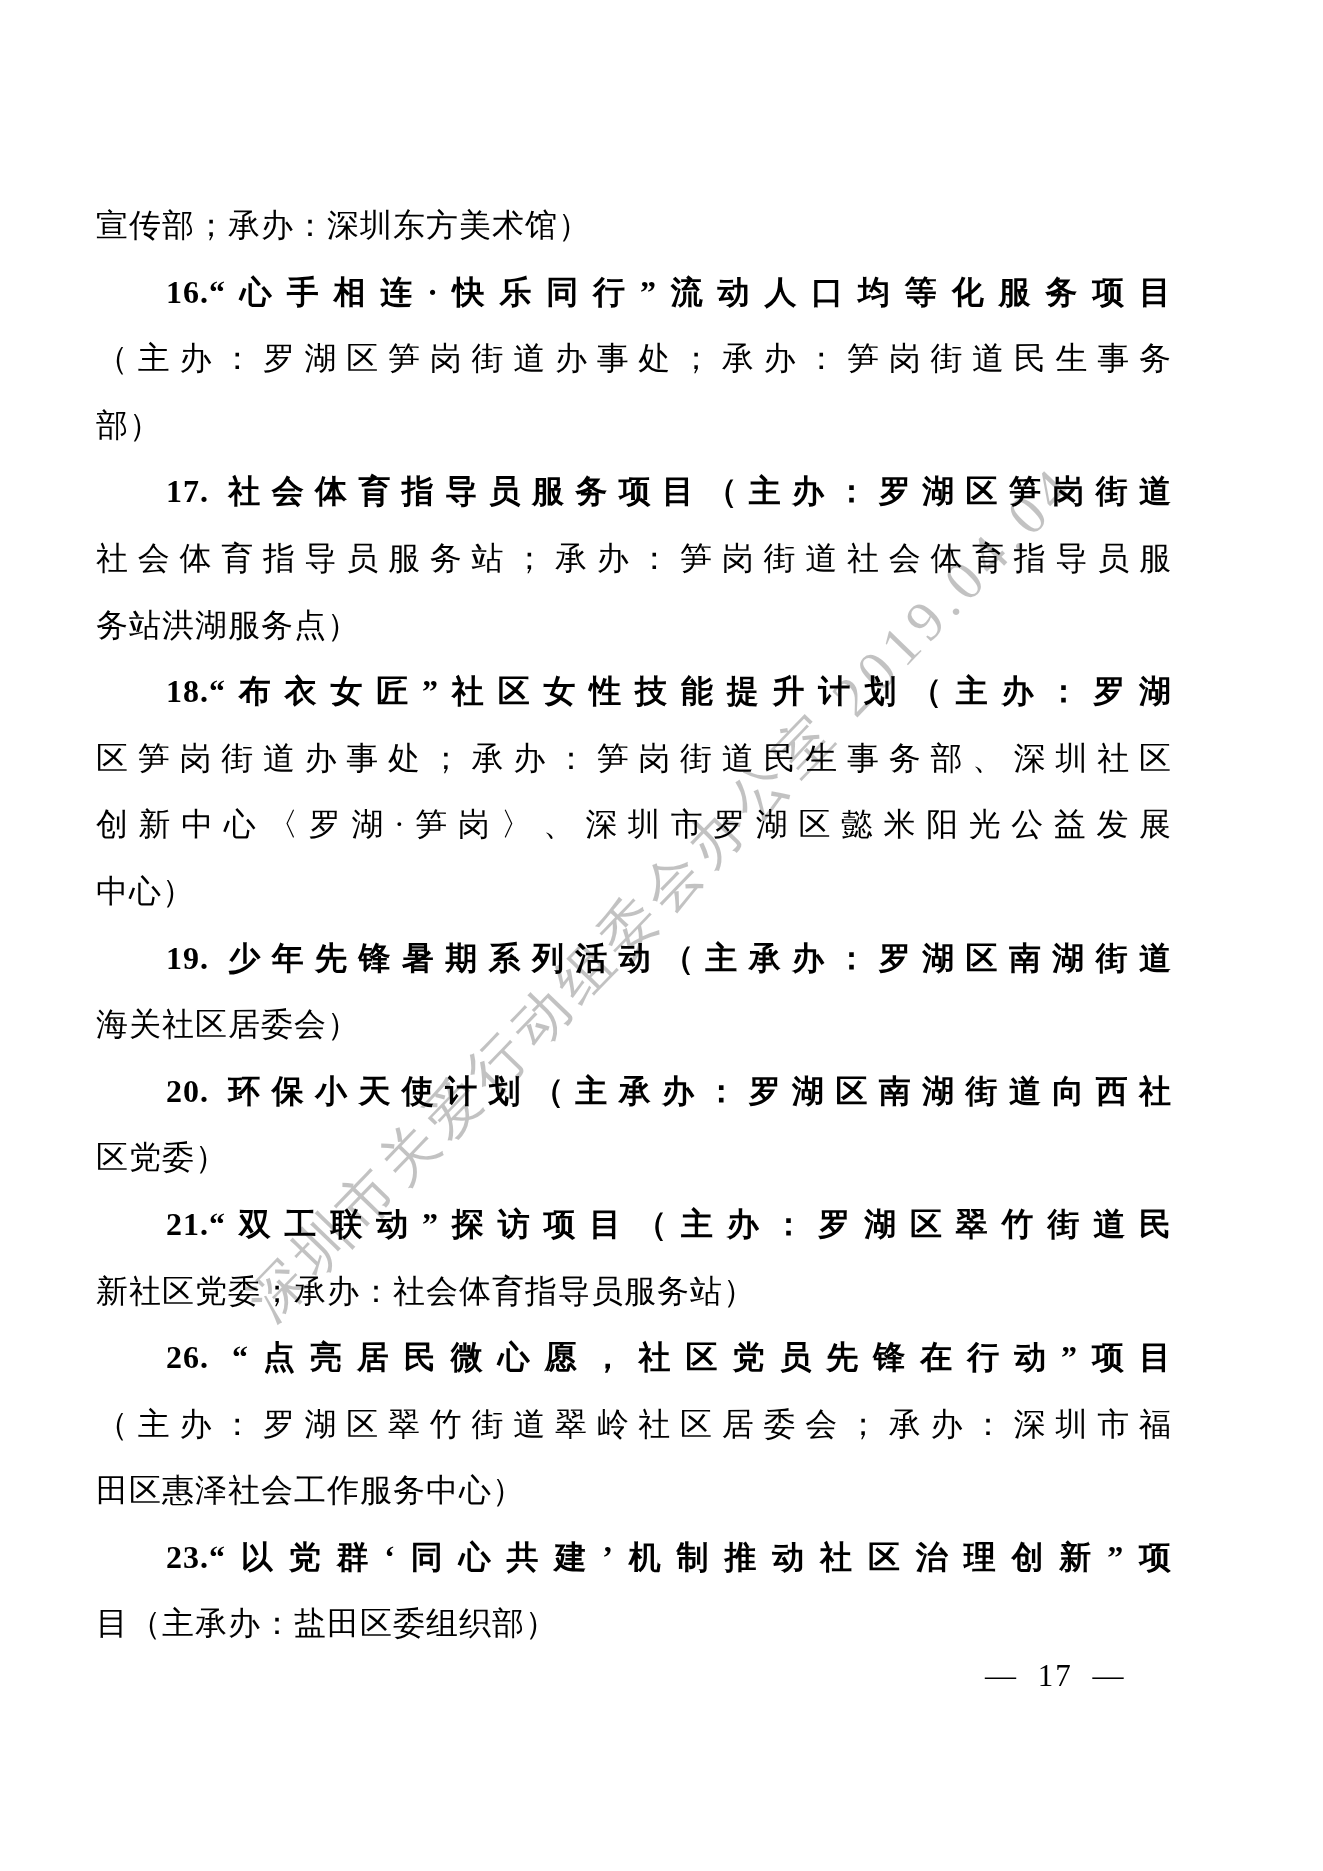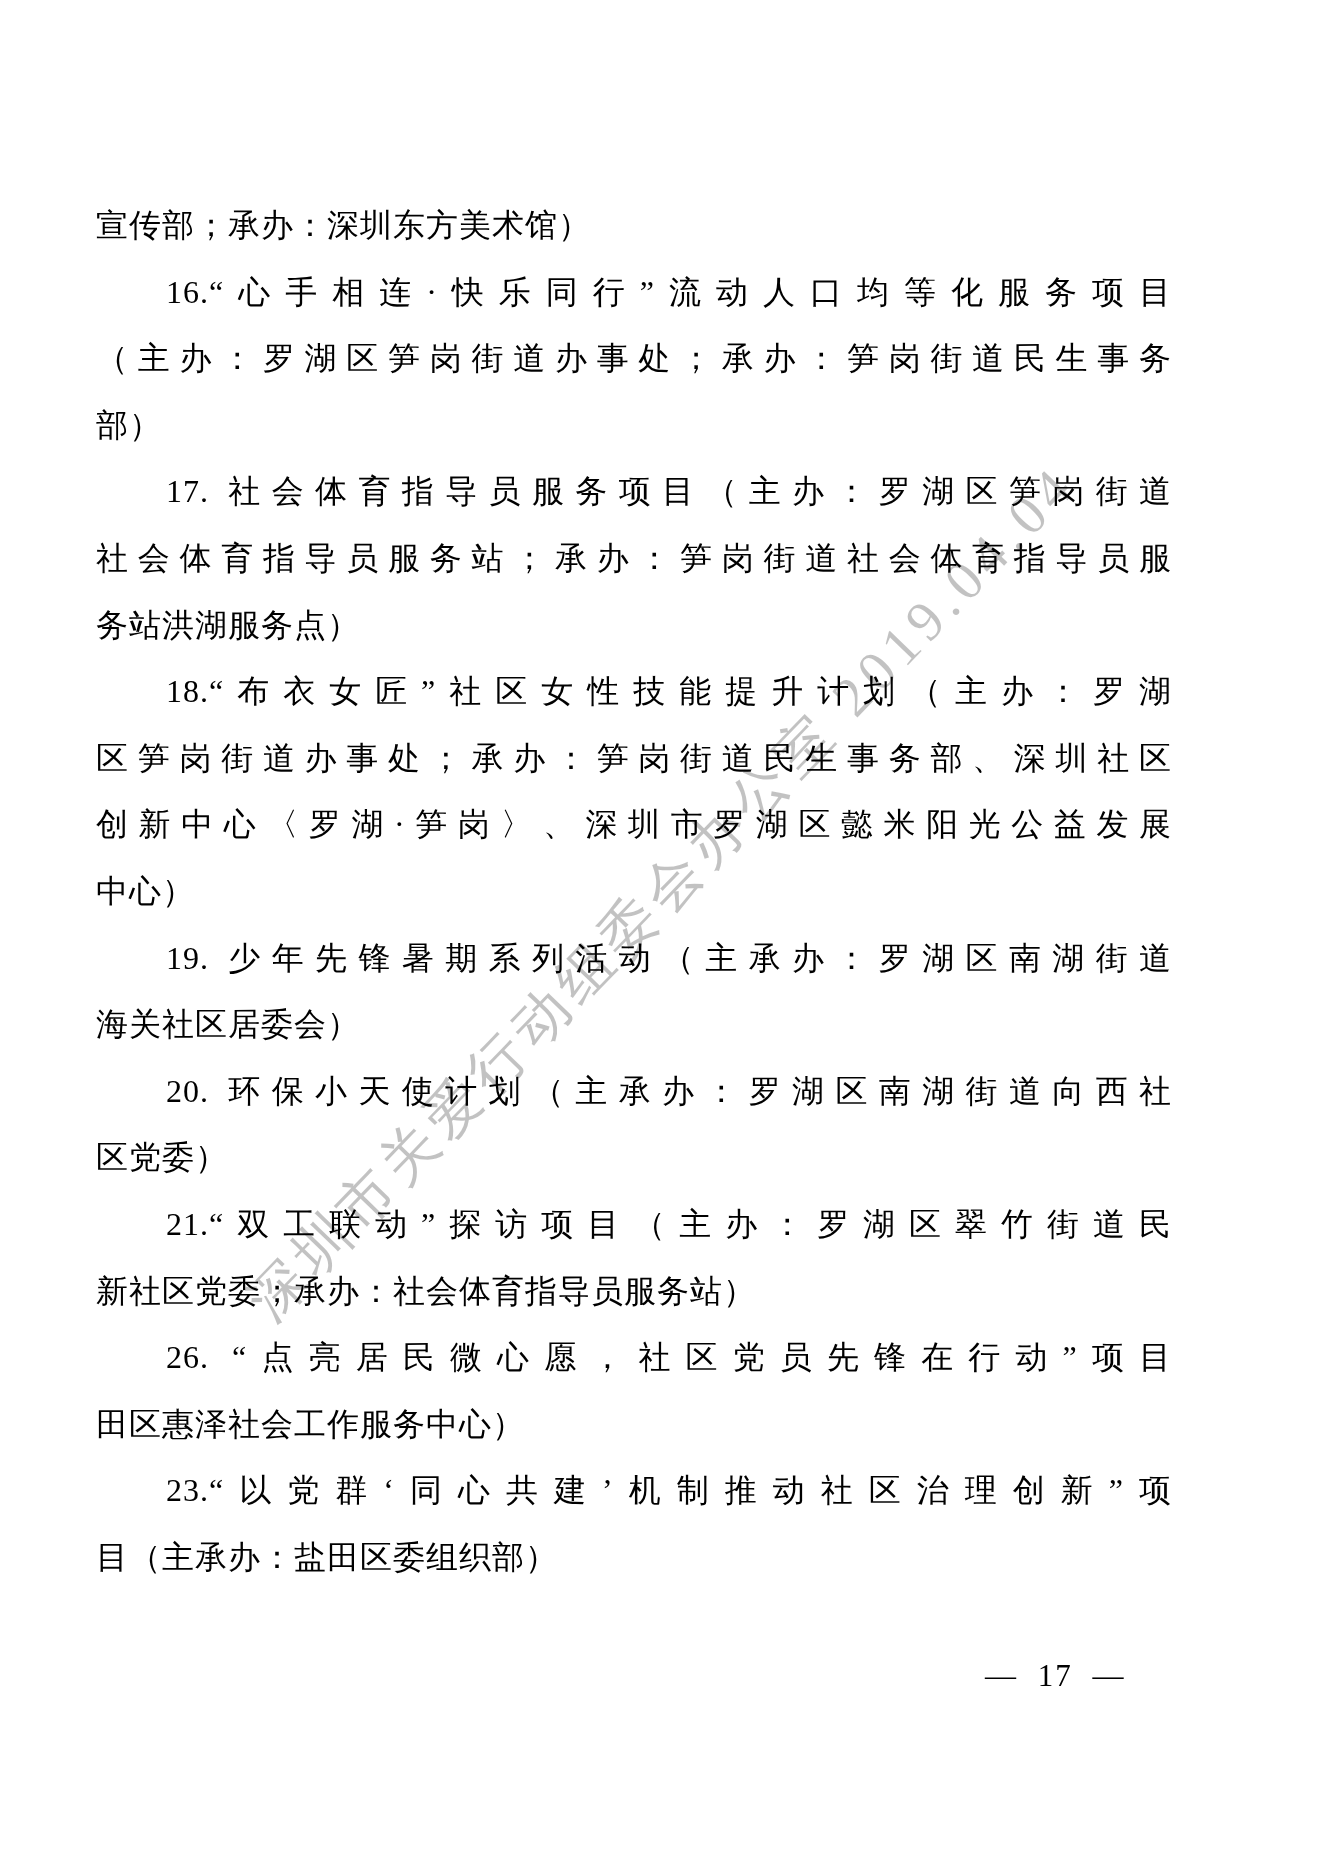--- a/index.html
+++ b/index.html
@@ -40,21 +40,21 @@
     height: 66.6px;
     white-space: nowrap;
     overflow: visible;
   }
   .line.j {
     white-space: normal;
     text-align: justify;
     text-align-last: justify;
     text-justify: inter-character;
   }
-  .line.ind { text-indent: 70px; }
+  .line.ind { text-indent: 70px; font-weight: bold; }
   .footer {
     position: absolute;
     left: 985px;
     top: 1658px;
     font-size: 31px;
     letter-spacing: 2px;
     word-spacing: 10px;
     z-index: 2;
     text-align: center;
   }
@@ -77,19 +77,20 @@
       <div class="line j">区笋岗街道办事处；承办：笋岗街道民生事务部、深圳社区</div>
       <div class="line j">创新中心〈罗湖·笋岗〉、深圳市罗湖区懿米阳光公益发展</div>
       <div class="line">中心）</div>
       <div class="line j ind">19. 少年先锋暑期系列活动（主承办：罗湖区南湖街道</div>
       <div class="line">海关社区居委会）</div>
       <div class="line j ind">20. 环保小天使计划（主承办：罗湖区南湖街道向西社</div>
       <div class="line">区党委）</div>
       <div class="line j ind">21.“双工联动”探访项目（主办：罗湖区翠竹街道民</div>
       <div class="line">新社区党委；承办：社会体育指导员服务站）</div>
       <div class="line j ind">26. “点亮居民微心愿，社区党员先锋在行动”项目</div>
+      <div class="line j">（主办：罗湖区翠竹街道翠岭社区居委会；承办：深圳市福</div>
       <div class="line">田区惠泽社会工作服务中心）</div>
       <div class="line j ind">23.“以党群‘同心共建’机制推动社区治理创新”项</div>
       <div class="line">目（主承办：盐田区委组织部）</div>
     </div>
 
   <div class="footer">— 17 —</div>
 </div>
 
 </body></html>

